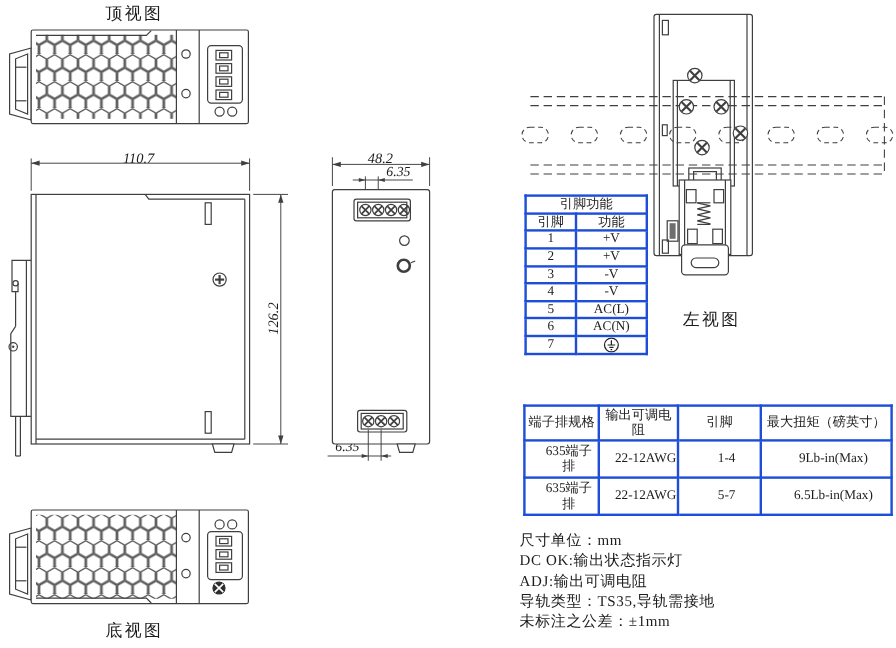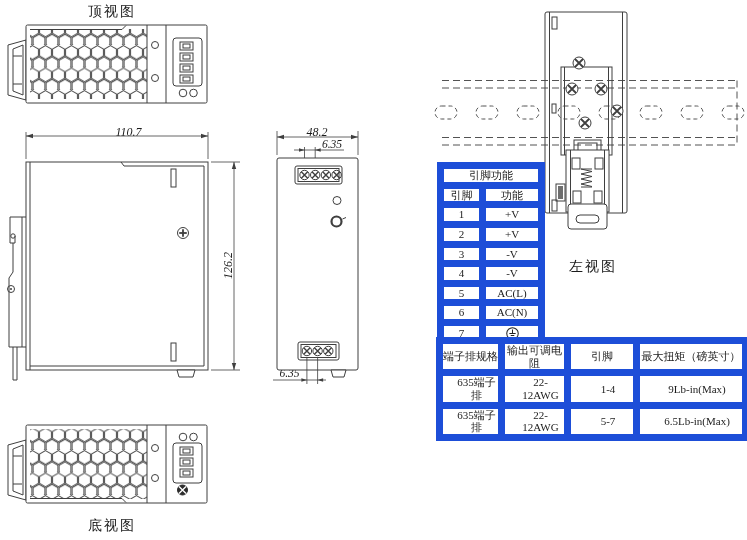--- a/index.html
+++ b/index.html
@@ -9,21 +9,21 @@
     font-family:"Liberation Serif","DejaVu Serif",serif; color:#1c1c1c; overflow:hidden;
   }
   svg.view { position:absolute; overflow:visible; }
   .lbl { position:absolute; white-space:nowrap; color:#1c1c1c; }
   .view-title { font-size:14px; letter-spacing:2px; text-align:center; }
   .dim { font-style:italic; font-size:12px; text-align:center; }
   .dim-rot { transform:rotate(-90deg); transform-origin:center; }
   .tnum { font-size:9.5px; word-spacing:3px; text-align:center; }
   .tiny { font-size:6.5px; font-family:"Liberation Sans","DejaVu Sans",sans-serif; text-align:center; letter-spacing:0; }
   table { border-collapse:collapse; position:absolute; background:#fff; table-layout:fixed; }
-  td { border:7px solid #1d4ed8; text-align:center; vertical-align:middle; font-size:11px; padding:0; line-height:1.15; }
+  td { border:2px solid #1d4ed8; text-align:center; vertical-align:middle; font-size:11px; padding:0; line-height:1.15; }
   #pin-table { left:437px; top:162px; width:101px; }
   #pin-table td { height:14.6px; }
   #pin-table .t-title td { height:14px; }
   #terminal-table { left:436px; top:337px; width:306px; }
   #terminal-table thead td { height:29px; }
   #terminal-table tbody td { height:31px;padding-left:12px; }
   .section-title { font-size:12.5px; letter-spacing:1px; }
   .notes { position:absolute; left:433px; top:442px; font-size:12.5px; line-height:17px; letter-spacing:0.5px; }
 </style>
 </head>
@@ -69,21 +69,21 @@
         <rect x="180" y="64" width="13" height="8"></rect>
           <rect x="183" y="66" width="7" height="4"></rect>
         <rect x="180" y="75" width="13" height="8"></rect>
           <rect x="183" y="77" width="7" height="4"></rect>
         <circle cx="183" cy="93" r="3.8"></circle>
           <circle cx="193.5" cy="93" r="3.8"></circle>
       </g>
     </g>
   </svg>
 
-  <div class="lbl dim" style="left:106px; top:125px; width:45px;">110.7</div>
+  <div class="lbl dim" style="left:93px; top:125px; width:45px;">110.7</div>
   <div class="lbl dim dim-rot" style="left:207px; top:258px; width:42px;">126.2</div>
   <div class="lbl view-title" style="left:88px; top:270px; width:46px; font-size:13.5px;">前视图</div>
 
   <svg class="view" style="left:0; top:125px; width:250px; height:265px" viewBox="0 125 250 265">
     <g stroke="#3f3f3f" fill="none" stroke-width="1">
       <g stroke-width="0.8">
         <line x1="26" y1="159" x2="26" y2="132"></line>
           <line x1="208" y1="159" x2="208" y2="132"></line>
         <line x1="26" y1="136" x2="208" y2="136"></line>
         <polygon points="26,136 33,133.8 33,138.2" fill="#3f3f3f" stroke="none"></polygon>
@@ -378,14 +378,21 @@
         </tr>
         <tr>
           <td>635端子排</td>
           <td>22-12AWG</td>
           <td>5-7</td>
           <td>6.5Lb-in(Max)</td>
         </tr>
       </tbody>
   </table>
 
+  <div class="notes">
+    <div>尺寸单位：mm</div>
+    <div>DC OK:输出状态指示灯</div>
+    <div>ADJ:输出可调电阻</div>
+    <div>导轨类型：TS35,导轨需接地</div>
+    <div>未标注之公差：±1mm</div>
+  </div>
 
 </div>
 
 </body></html>

